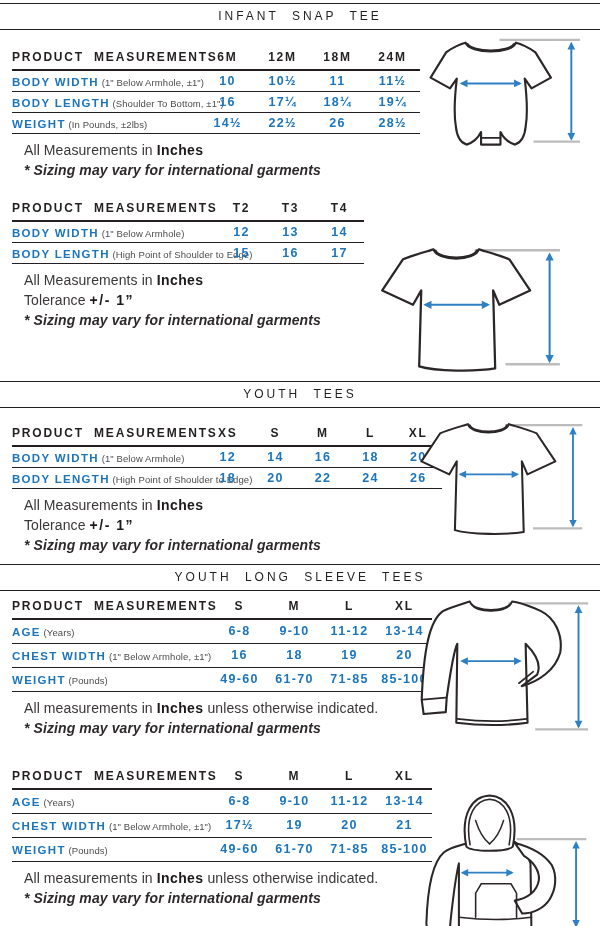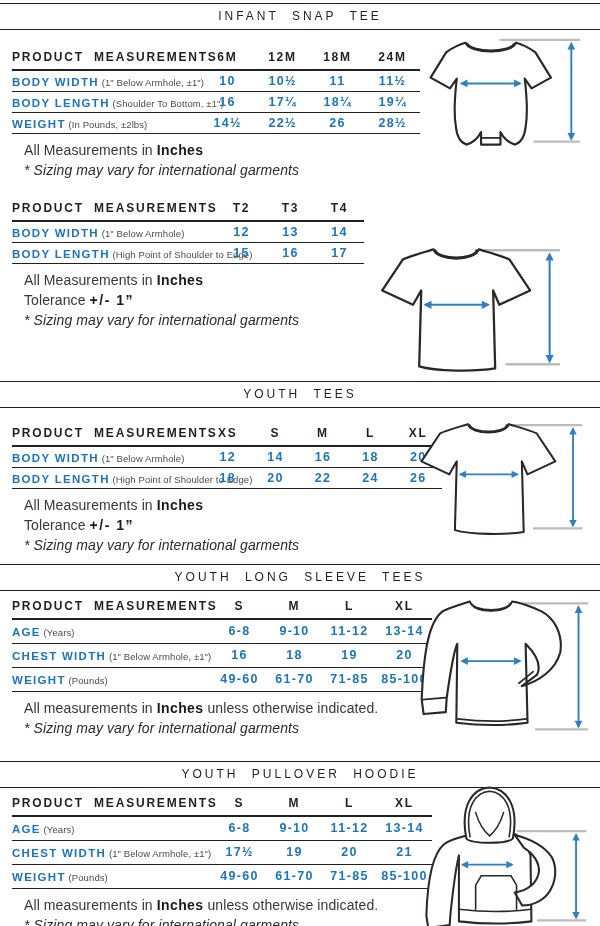--- a/index.html
+++ b/index.html
@@ -47,21 +47,21 @@
   .note { color:#4b4b4b; font-size:9.5px; letter-spacing:0.1px; }
   td.td-val {
     color:#1b75bc; font-weight:bold; font-size:12.5px; letter-spacing:1.3px;
     text-align:center; white-space:nowrap;
   }
 
   .fns { margin:8px 0 0 12px; }
   .fns p { font-size:14px; color:#3a3637; margin:0 16px 4px 0; letter-spacing:0.1px; }
   .fns b { color:#1d191a; letter-spacing:0.4px; }
   .fns .tol-b { letter-spacing:1.5px; }
-  .fns p.sizing { font-style:italic; font-weight:normal; color:#2e2a2b; }
+  .fns p.sizing { font-style:italic; font-weight:bold; color:#2e2a2b; }
 
   .ill { position:absolute; }
   .s1 .ill{ top:30px; right:18px; width:165px; }
   .s2 .ill{ top:36px; right:36px; width:190px; }
   .s3 .ill{ top:32px; right:14px; width:172px; }
   .s4 .ill{ top:24px; right:8px;  width:178px; }
   .s5 .ill{ top:20px; right:10px; width:172px; }
   .ill svg { display:block; width:100%; height:auto; }
 
   .g  { fill:#fff; stroke:#2b2627; stroke-width:2.2; stroke-linejoin:round; stroke-linecap:round; }
@@ -312,23 +312,20 @@
       <g>
         <line class="arr" x1="171" y1="20" x2="171" y2="144"></line>
         <polygon class="ah" points="171,18 167,26 175,26"></polygon>
         <polygon class="ah" points="171,146 167,138 175,138"></polygon>
       </g>
     </svg>
   </div>
 </div>
 
 <div class="section s5">
-  <div class="sec-head">
-    <div class="sec-title">YOUTH PULLOVER HOODIE</div>
-  </div>
   <div class="tw">
     <table>
         <thead>
           <tr>
             <th class="th-label">PRODUCT MEASUREMENTS</th>
             <th class="th-val">S</th>
             <th class="th-val">M</th>
             <th class="th-val">L</th>
             <th class="th-val">XL</th>
           </tr>

